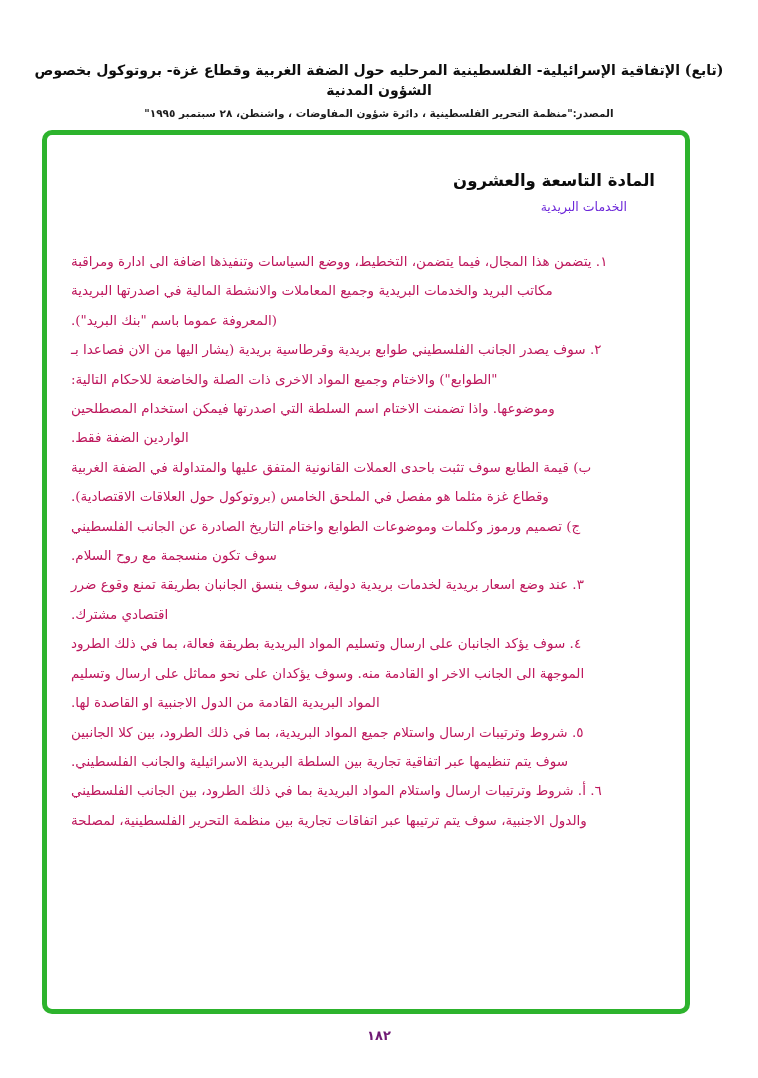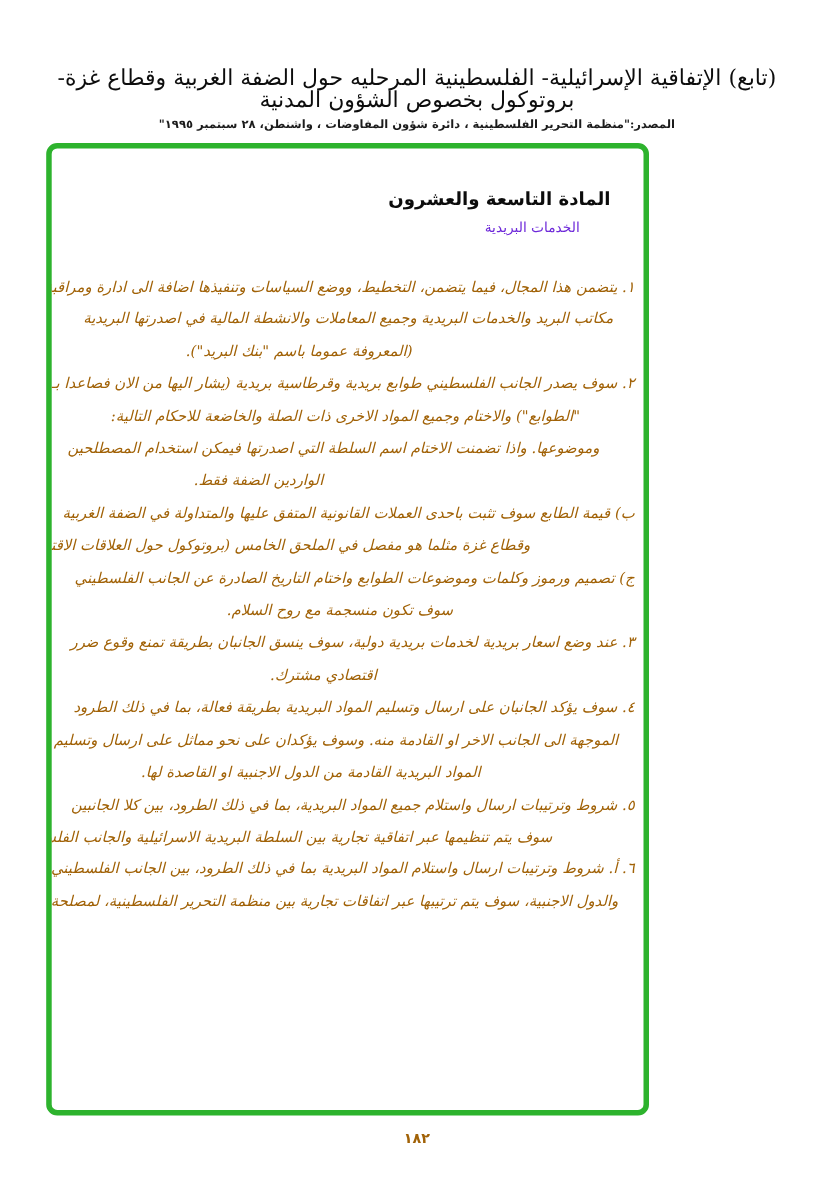--- a/index.html
+++ b/index.html
@@ -2,37 +2,37 @@
 <html lang="ar"><head>
 <meta charset="utf-8">
 <style>
   html,body{margin:0;padding:0}
   body{
     width:758px;height:1078px;position:relative;overflow:hidden;
     background:#ffffff;color:#141414;
     font-family:"DejaVu Serif","DejaVu Sans",serif;
   }
   .page-header{position:absolute;top:60px;left:0;width:758px;text-align:center;direction:rtl}
-  .header-title{font-size:20px;font-weight:normal;line-height:20px;padding:0 26px;color:#0d0d0d}
+  .header-title{font-size:14px;font-weight:bold;line-height:20px;padding:0 26px;color:#0d0d0d}
   .header-source{font-size:10.5px;font-weight:bold;margin-top:7px;color:#1c1c1c}
   .content-frame{
-    position:absolute;left:42px;top:130px;width:548px;height:884px;
+    position:absolute;left:42px;top:130px;width:648px;height:884px;
     box-sizing:border-box;border:5px solid #2db32d;border-radius:10px;background:#ffffff;
   }
   .article-title{margin-top:36px;padding-right:30px;text-align:right;direction:rtl;
     font-size:16.5px;font-weight:bold;color:#0c0c0c}
   .article-subtitle{margin-top:9px;padding-right:58px;text-align:right;direction:rtl;
     font-size:12.5px;color:#6d28d9}
   .article-body{margin-top:33px;padding:0 8px 0 24px;overflow:hidden}
   .text-line{
-    direction:rtl;text-align:center;white-space:nowrap;
-    font-size:13.5px;line-height:29.4px;color:#a16207;font-style:italic;
+    direction:rtl;text-align:left;white-space:nowrap;
+    font-size:13.5px;line-height:29.4px;color:#be185d;
   }
   .page-number{position:absolute;top:1028px;left:0;width:758px;text-align:center;
-    font-size:13px;font-weight:bold;color:#a16207;direction:rtl}
+    font-size:13px;font-weight:bold;color:#701a75;direction:rtl}
 </style>
 </head>
 <body>
 
 <div class="page-header">
   <div class="header-title">(تابع) الإتفاقية الإسرائيلية- الفلسطينية المرحليه حول الضفة الغربية وقطاع غزة- بروتوكول بخصوص الشؤون المدنية</div>
   <div class="header-source">المصدر:"منظمة التحرير الفلسطينية ، دائرة شؤون المفاوضات ، واشنطن، ٢٨ سبتمبر ١٩٩٥"</div>
 </div>
 
 <div class="content-frame">

